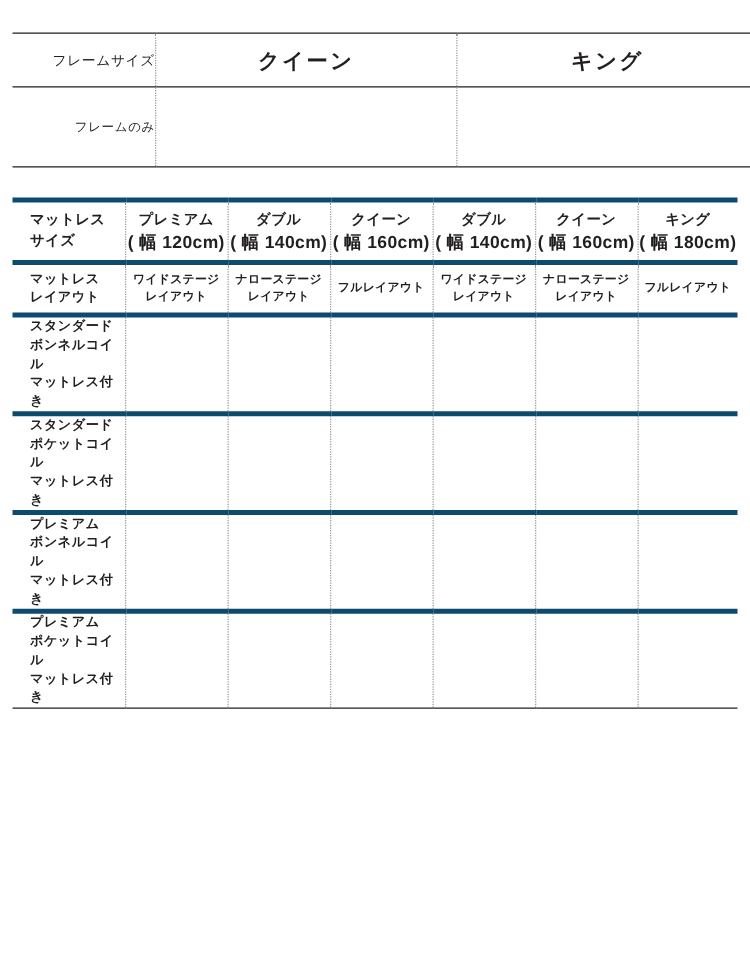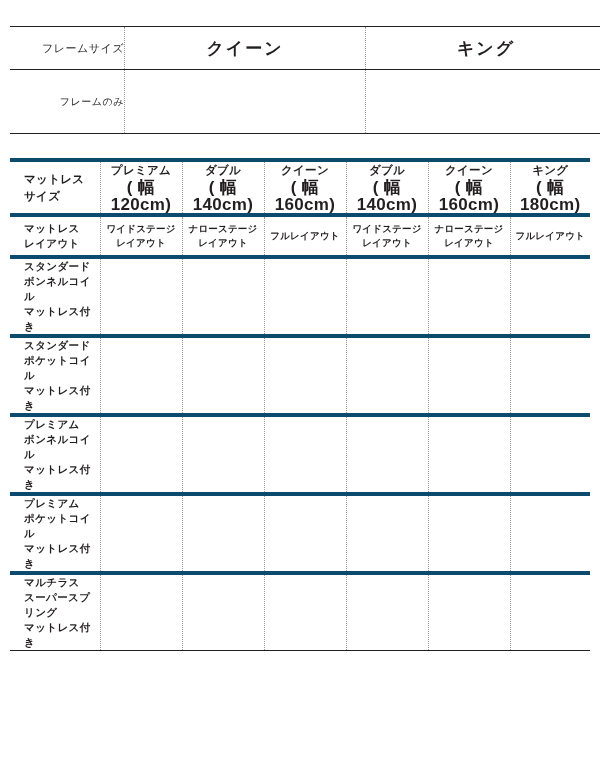--- a/index.html
+++ b/index.html
@@ -94,21 +94,21 @@
     text-align: left;
     padding-left: 14px !important;
   }
   .size-head {
     font-size: 11.5px;
     line-height: 17px;
     letter-spacing: 0.3px;
     height: 46px;
   }
   .size-head .w {
-    font-size: 17px;
+    font-size: 14px;
   }
   .layout-row td {
     height: 38px;
   }
   .layout-cell {
     font-size: 9.5px;
     line-height: 14px;
     letter-spacing: 0.2px;
   }
   .body-row td {
@@ -260,29 +260,16 @@
       </td>
       <td></td>
       <td></td>
       <td></td>
       <td></td>
       <td></td>
       <td></td>
     </tr>
 
 
-    <tr class="body-row tall">
-      <td class="lbl first-col">
-        <div>マルチラス</div>
-        <div>スーパースプリング</div>
-        <div>マットレス付き</div>
-      </td>
-      <td></td>
-      <td></td>
-      <td></td>
-      <td></td>
-      <td></td>
-      <td></td>
-    </tr>
   </tbody>
     </table>
 
 </div>
 
 </body></html>

